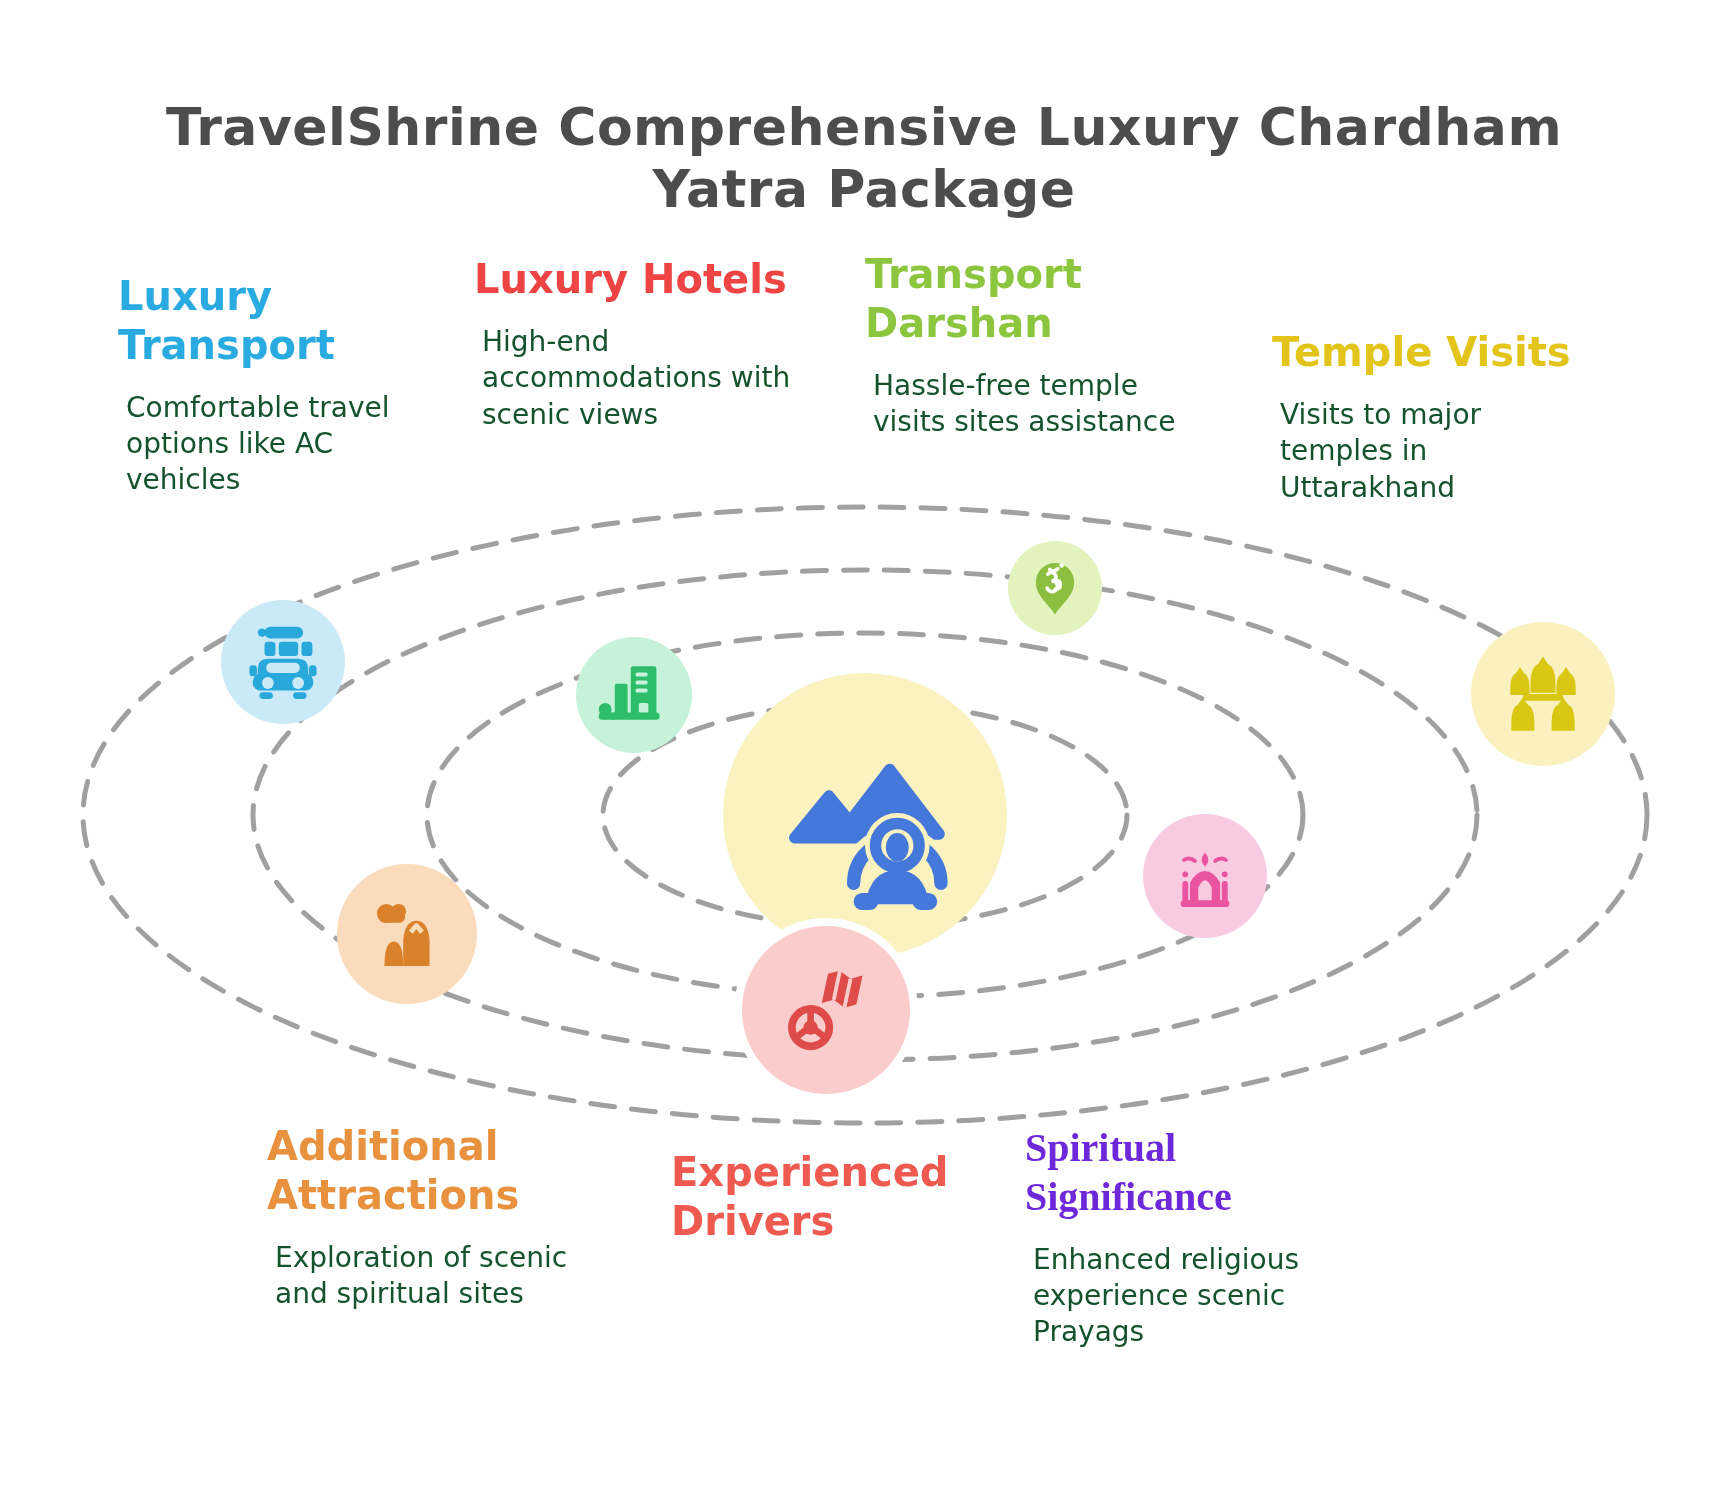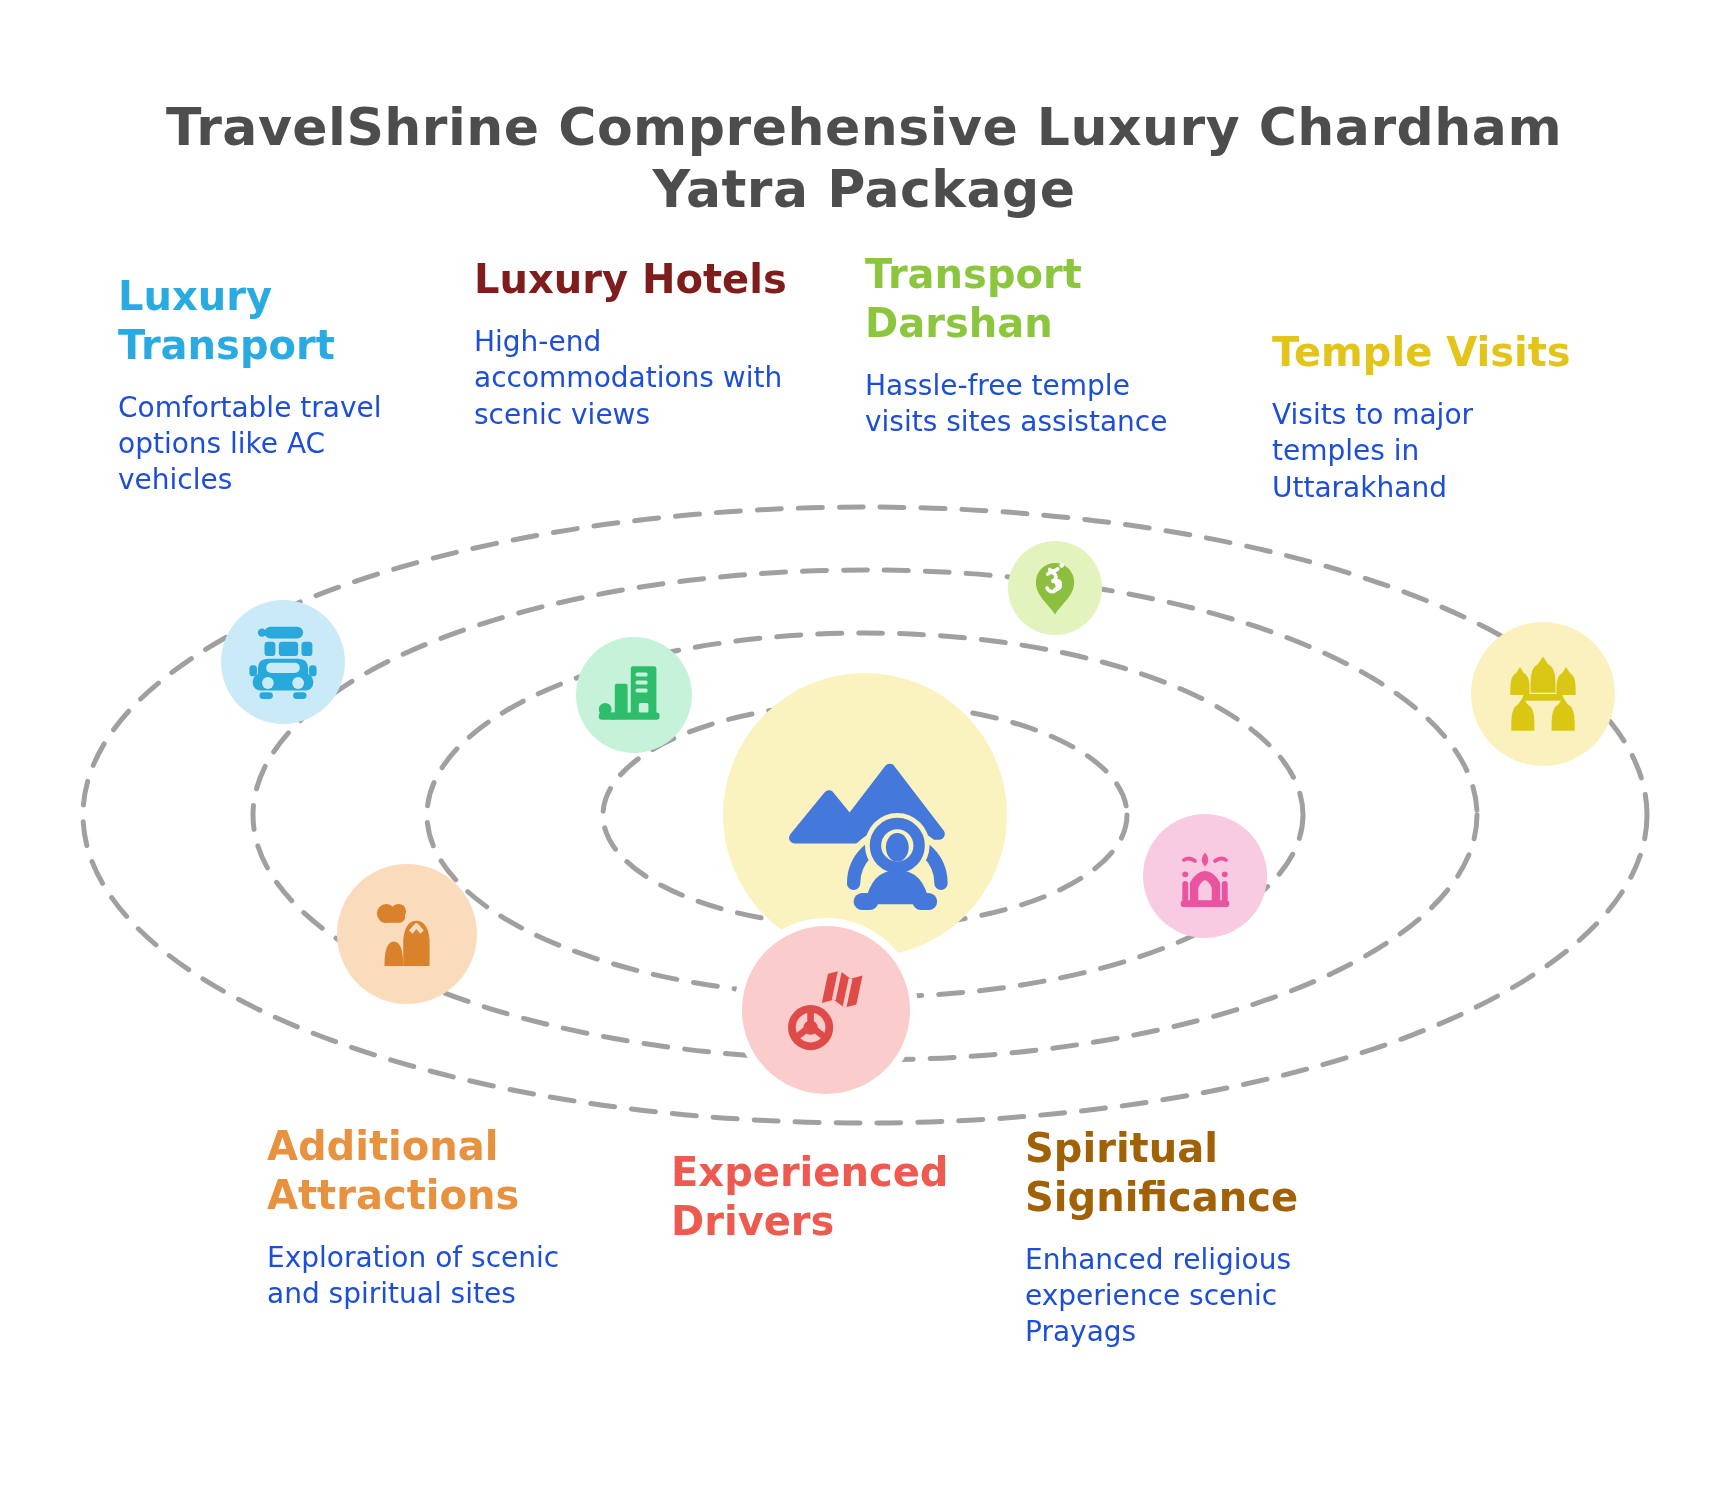--- a/index.html
+++ b/index.html
@@ -19,22 +19,22 @@
   .orbits{position:absolute;left:0;top:0;z-index:1;}
   .feature{
     position:absolute;transform:translateX(-50%);
     z-index:4;
   }
   .feature .ftitle{
     font-size:40px;font-weight:700;line-height:1.22;
     white-space:pre-line;margin:0 0 20px 0;
   }
   .feature .fbody{
-    font-size:28px;line-height:1.3;color:#1d4ed8;
-    white-space:pre-line;margin:0;
+    font-size:28px;line-height:1.3;color:#14532d;
+    white-space:pre-line;margin:8px;
   }
   .node{
     position:absolute;border-radius:50%;
     display:flex;align-items:center;justify-content:center;
     z-index:2;
   }
   .node svg{display:block;}
   .node-drivers{border:8px solid #ffffff;z-index:3;}
   .node-center{z-index:2;}
 </style>
@@ -57,21 +57,21 @@
 
   <div class="feature" style="left:288px;top:272px;width:340px">
     <h2 class="ftitle" style="color: rgb(41, 171, 226);">Luxury
 Transport</h2>
     <p class="fbody">Comfortable travel
 options like AC
 vehicles</p>
   </div>
 
   <div class="feature" style="left:674px;top:255px;width:400px">
-    <h2 class="ftitle" style="color: #7f1d1d;">Luxury Hotels</h2>
+    <h2 class="ftitle" style="color: #ef4444;">Luxury Hotels</h2>
     <p class="fbody">High-end
 accommodations with
 scenic views</p>
   </div>
 
   <div class="feature" style="left:1055px;top:250px;width:380px">
     <h2 class="ftitle" style="color: rgb(140, 198, 63);">Transport
 Darshan</h2>
     <p class="fbody">Hassle-free temple
 visits sites assistance</p>
@@ -90,21 +90,21 @@
 temples in
 Uttarakhand</p>
   </div>
 
   <div class="feature" style="left:891px;top:1148px;width:440px">
     <h2 class="ftitle" style="color: rgb(238, 90, 80);">Experienced
 Drivers</h2>
   </div>
 
   <div class="feature" style="left:1245px;top:1124px;width:440px">
-    <h2 class="ftitle" style="color: #a16207;">Spiritual
+    <h2 class="ftitle" style="color: #6d28d9; font-family: Liberation Serif, serif;">Spiritual
 Significance</h2>
     <p class="fbody">Enhanced religious
 experience scenic
 Prayags</p>
   </div>
 
   <div class="node node-center" style="left: 723px; top: 673px; width: 284px; height: 284px; background-color: rgb(250, 242, 191);">
     <svg width="190" height="190" viewBox="0 0 100 100" style="color:#4478DB">
       <g fill="currentColor" stroke="currentColor" stroke-width="6" stroke-linejoin="round">
         <path d="M13,62 L31,40 L49,62 Z"></path>

